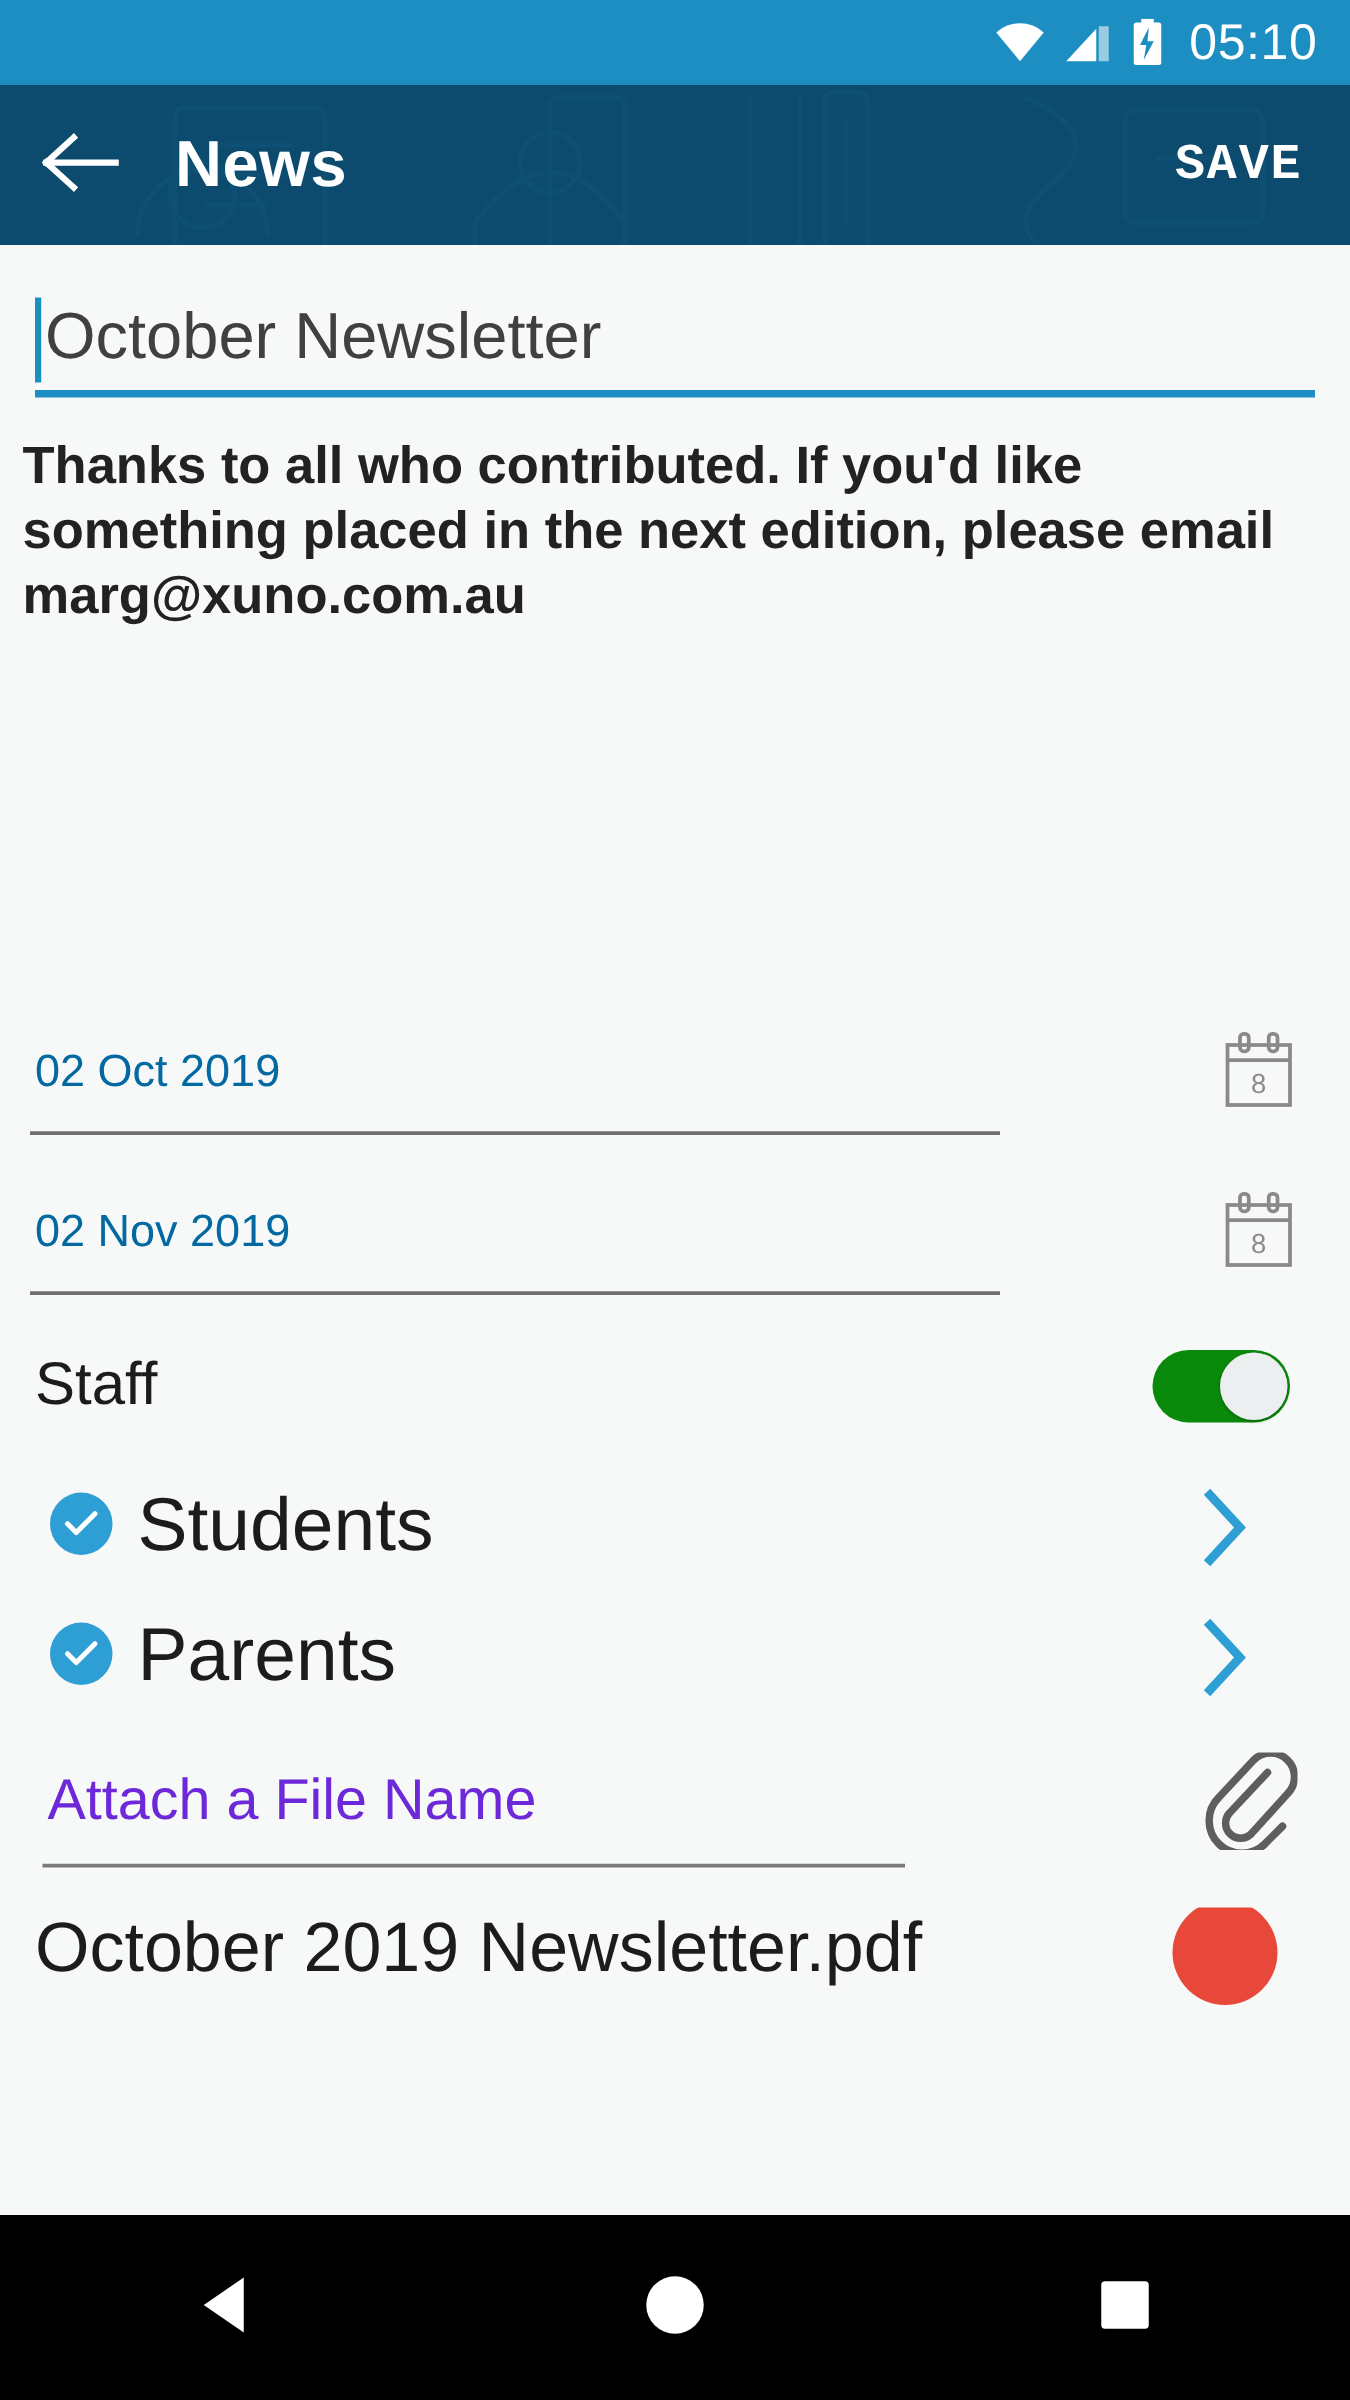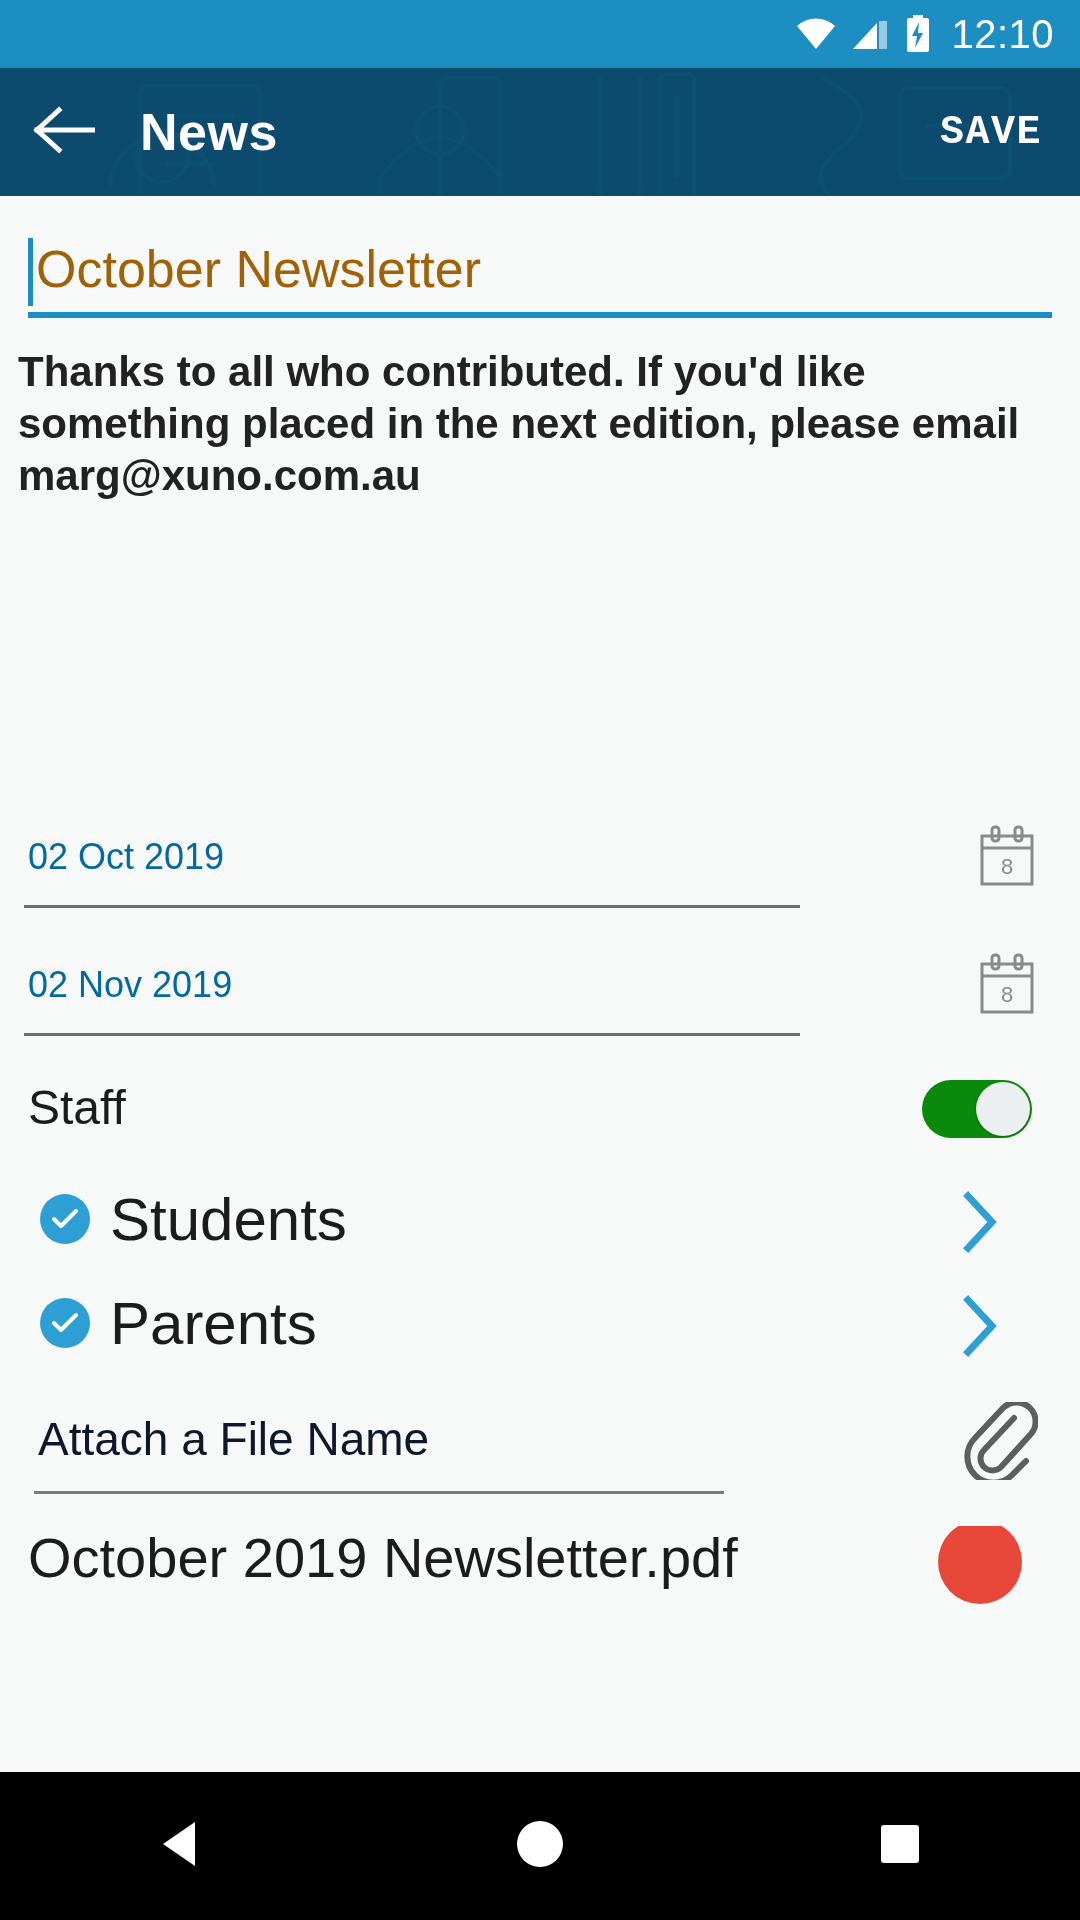--- a/index.html
+++ b/index.html
@@ -59,21 +59,21 @@
   }
 
   .title-field {
     position:absolute; top:36px; left:28px; width:1024px; height:86px;
   }
   .title-caret {
     position:absolute; left:0; top:6px; width:5px; height:68px; background:#1d8ec2;
   }
   .title-text {
     position:absolute; left:8px; top:0;
-    font-size:52px; color:#a16207; font-weight:400; line-height:74px;
+    font-size:52px; color:#404040; font-weight:400; line-height:74px;
     white-space:nowrap;
   }
   .title-underline {
     position:absolute; left:0; bottom:0; width:1024px; height:6px; background:#1d8ec2;
   }
 
   .body-text {
     position:absolute; top:150px; left:18px; width:1050px;
     font-size:42px; color:#222222; line-height:52px; font-weight:700;
   }
@@ -127,21 +127,21 @@
     font-size:60px; color:#1c1c1c; line-height:92px;
   }
   .aud-chevron { position:absolute; right:56px; top:16px; }
 
   
   .attach-row {
     position:absolute; left:34px; top:1200px; width:1020px; height:104px;
   }
   .attach-placeholder {
     position:absolute; left:4px; top:0;
-    font-size:46px; color:#0f172a; line-height:86px; white-space:nowrap;
+    font-size:46px; color:#6d28d9; line-height:86px; white-space:nowrap;
   }
   .attach-underline {
     position:absolute; left:0; bottom:6px; width:690px; height:3px; background:#7a7a7a;
   }
   .clip-icon { position:absolute; right:16px; top:6px; }
 
   
   .file-row {
     position:absolute; left:24px; top:1330px; width:1032px; height:90px;
     overflow:hidden;
@@ -180,21 +180,21 @@
         <path d="M28 32 L28 4 L36 4 L36 32 Z" fill="#ffffff" opacity="0.55"></path>
       </svg>
     </span>
     <span class="sb-icon">
       <svg width="26" height="38" viewBox="0 0 26 38">
         <rect x="8" y="0" width="10" height="4" fill="#ffffff"></rect>
         <rect x="2" y="3" width="22" height="34" rx="2" fill="#ffffff"></rect>
         <path d="M14 7 L7 21 L12 21 L10 33 L18 18 L13 18 Z" fill="#1d8ec2"></path>
       </svg>
     </span>
-    <span class="sb-time">12:10</span>
+    <span class="sb-time">05:10</span>
   </div>
 
   <div class="appbar">
     <svg class="appbar-watermark" viewBox="0 0 1080 128" preserveAspectRatio="none">
       <g fill="none" stroke="#1b6e9e" stroke-width="4">
         <rect x="140" y="18" width="120" height="150" rx="8"></rect>
         <line x1="165" y1="48" x2="235" y2="48"></line>
         <line x1="165" y1="72" x2="235" y2="72"></line>
         <line x1="165" y1="96" x2="215" y2="96"></line>
         <path d="M110 120 a52 52 0 0 1 104 0"></path>

